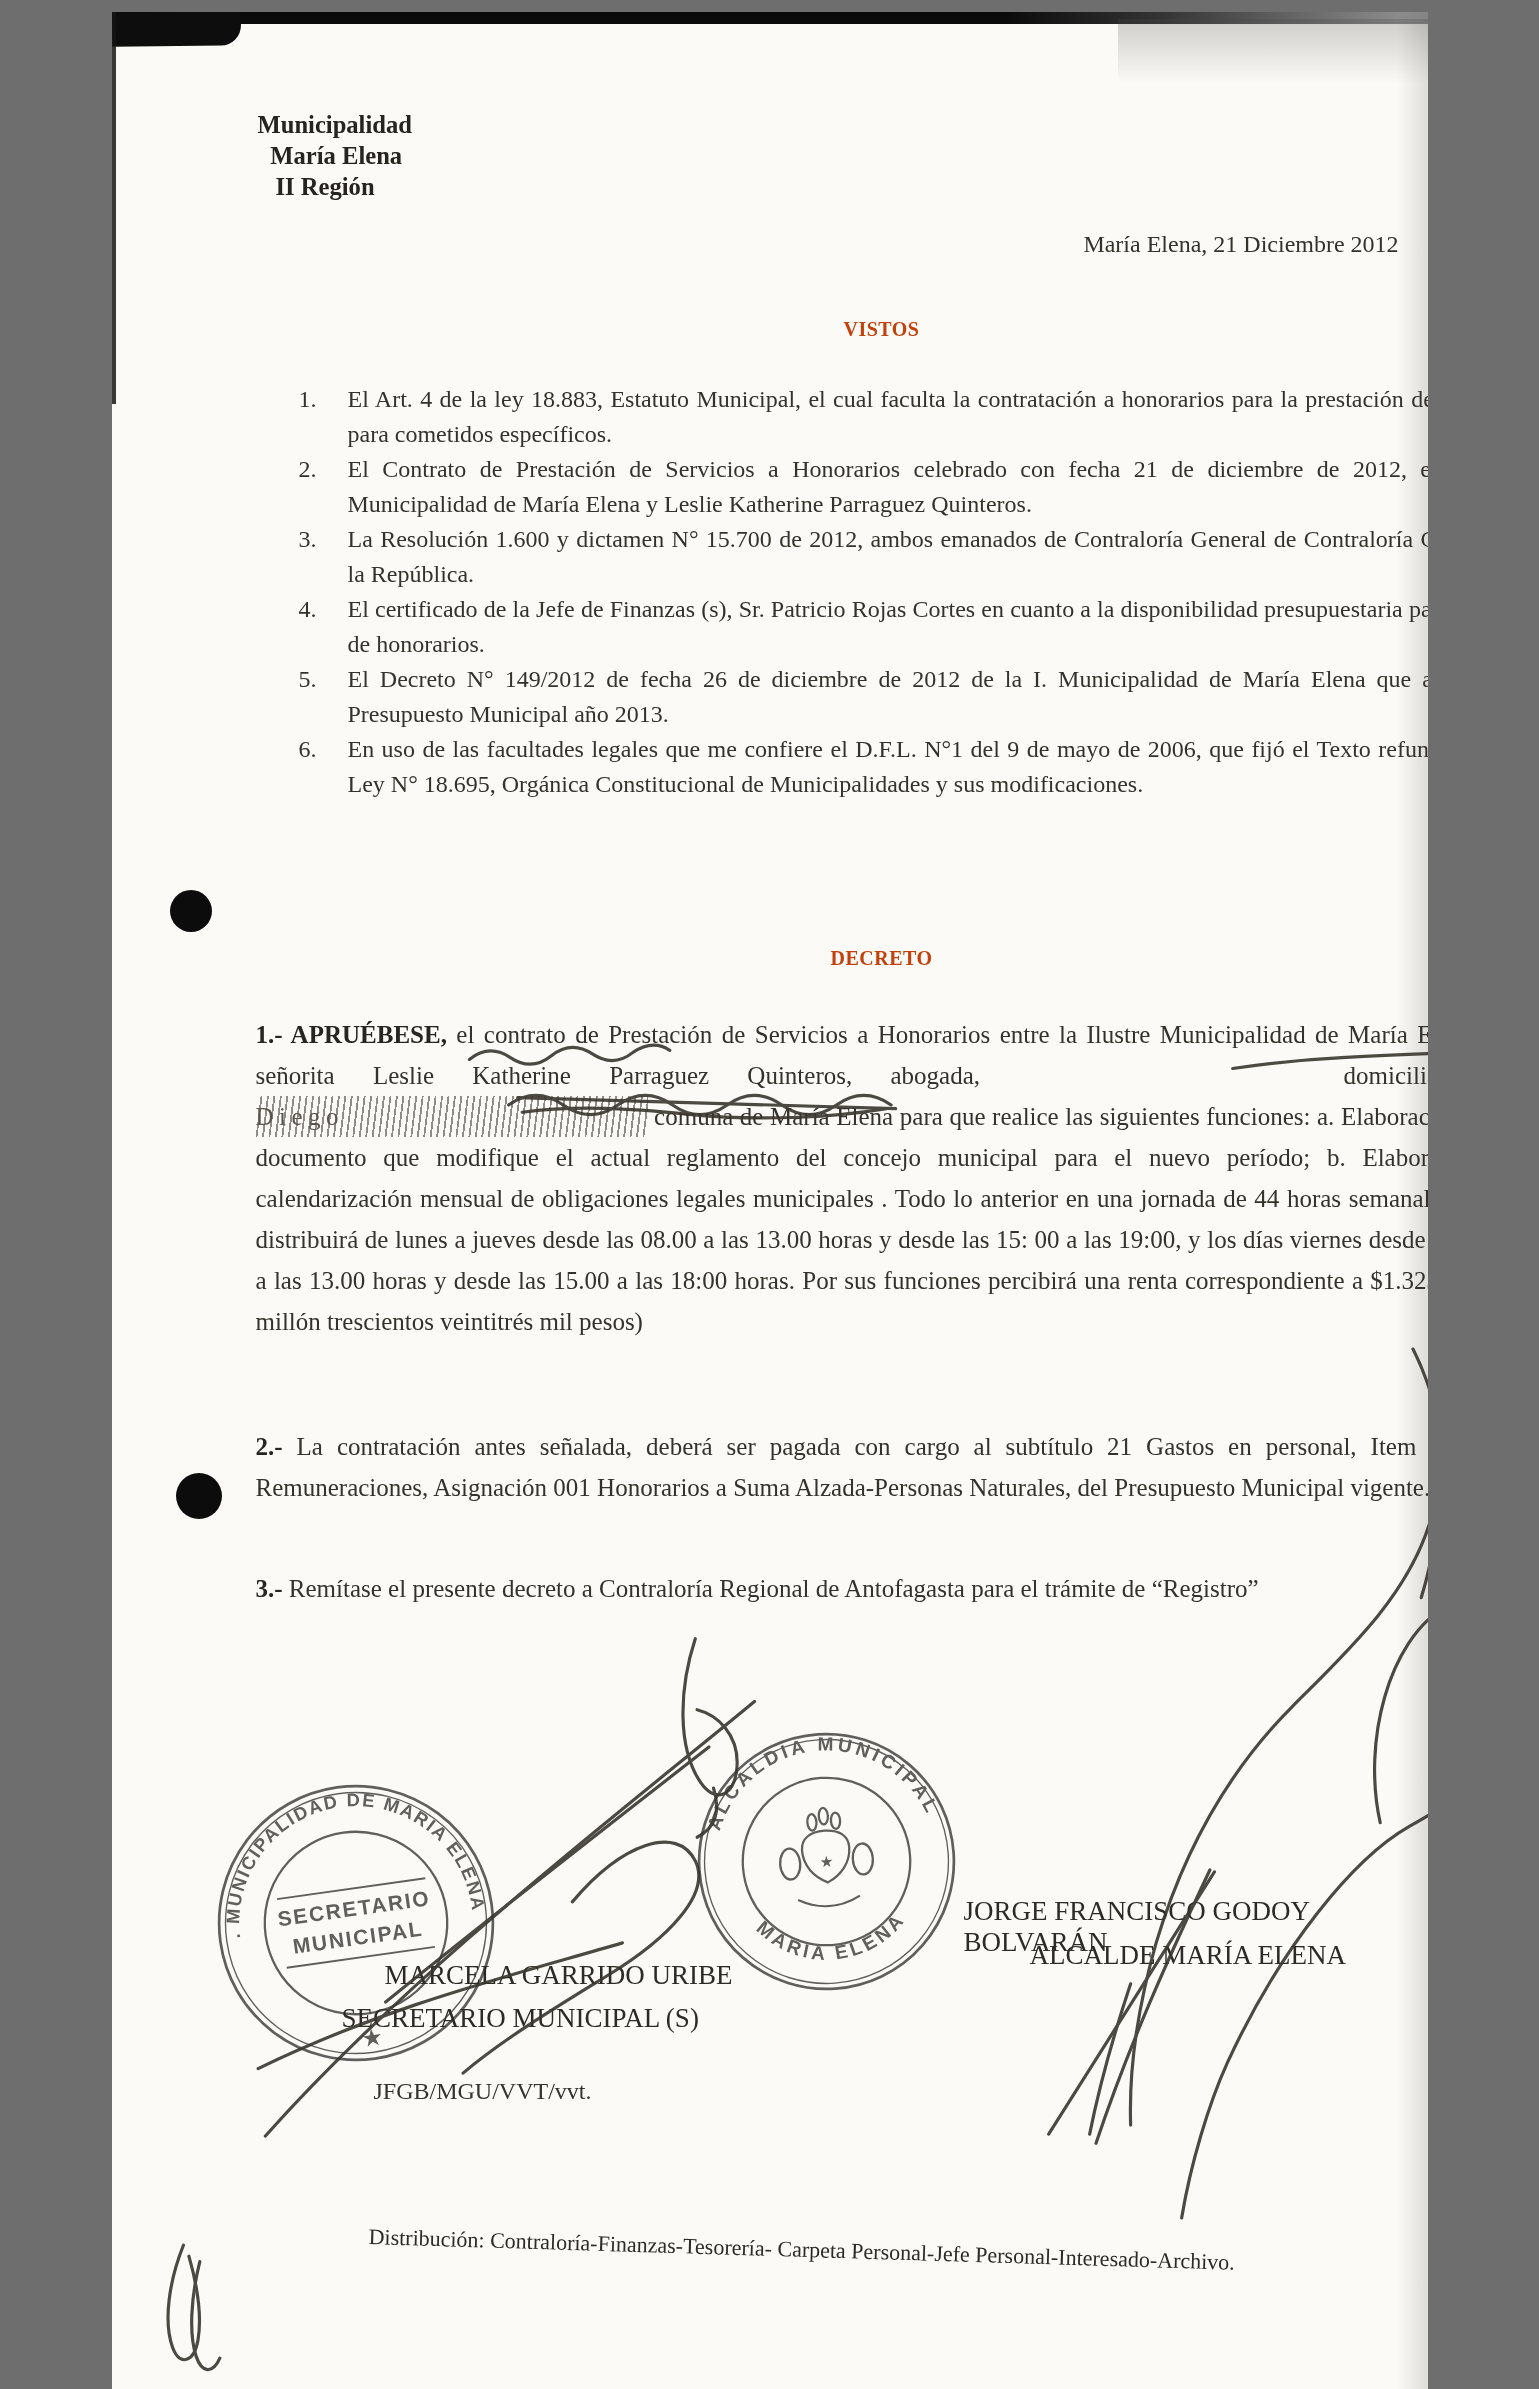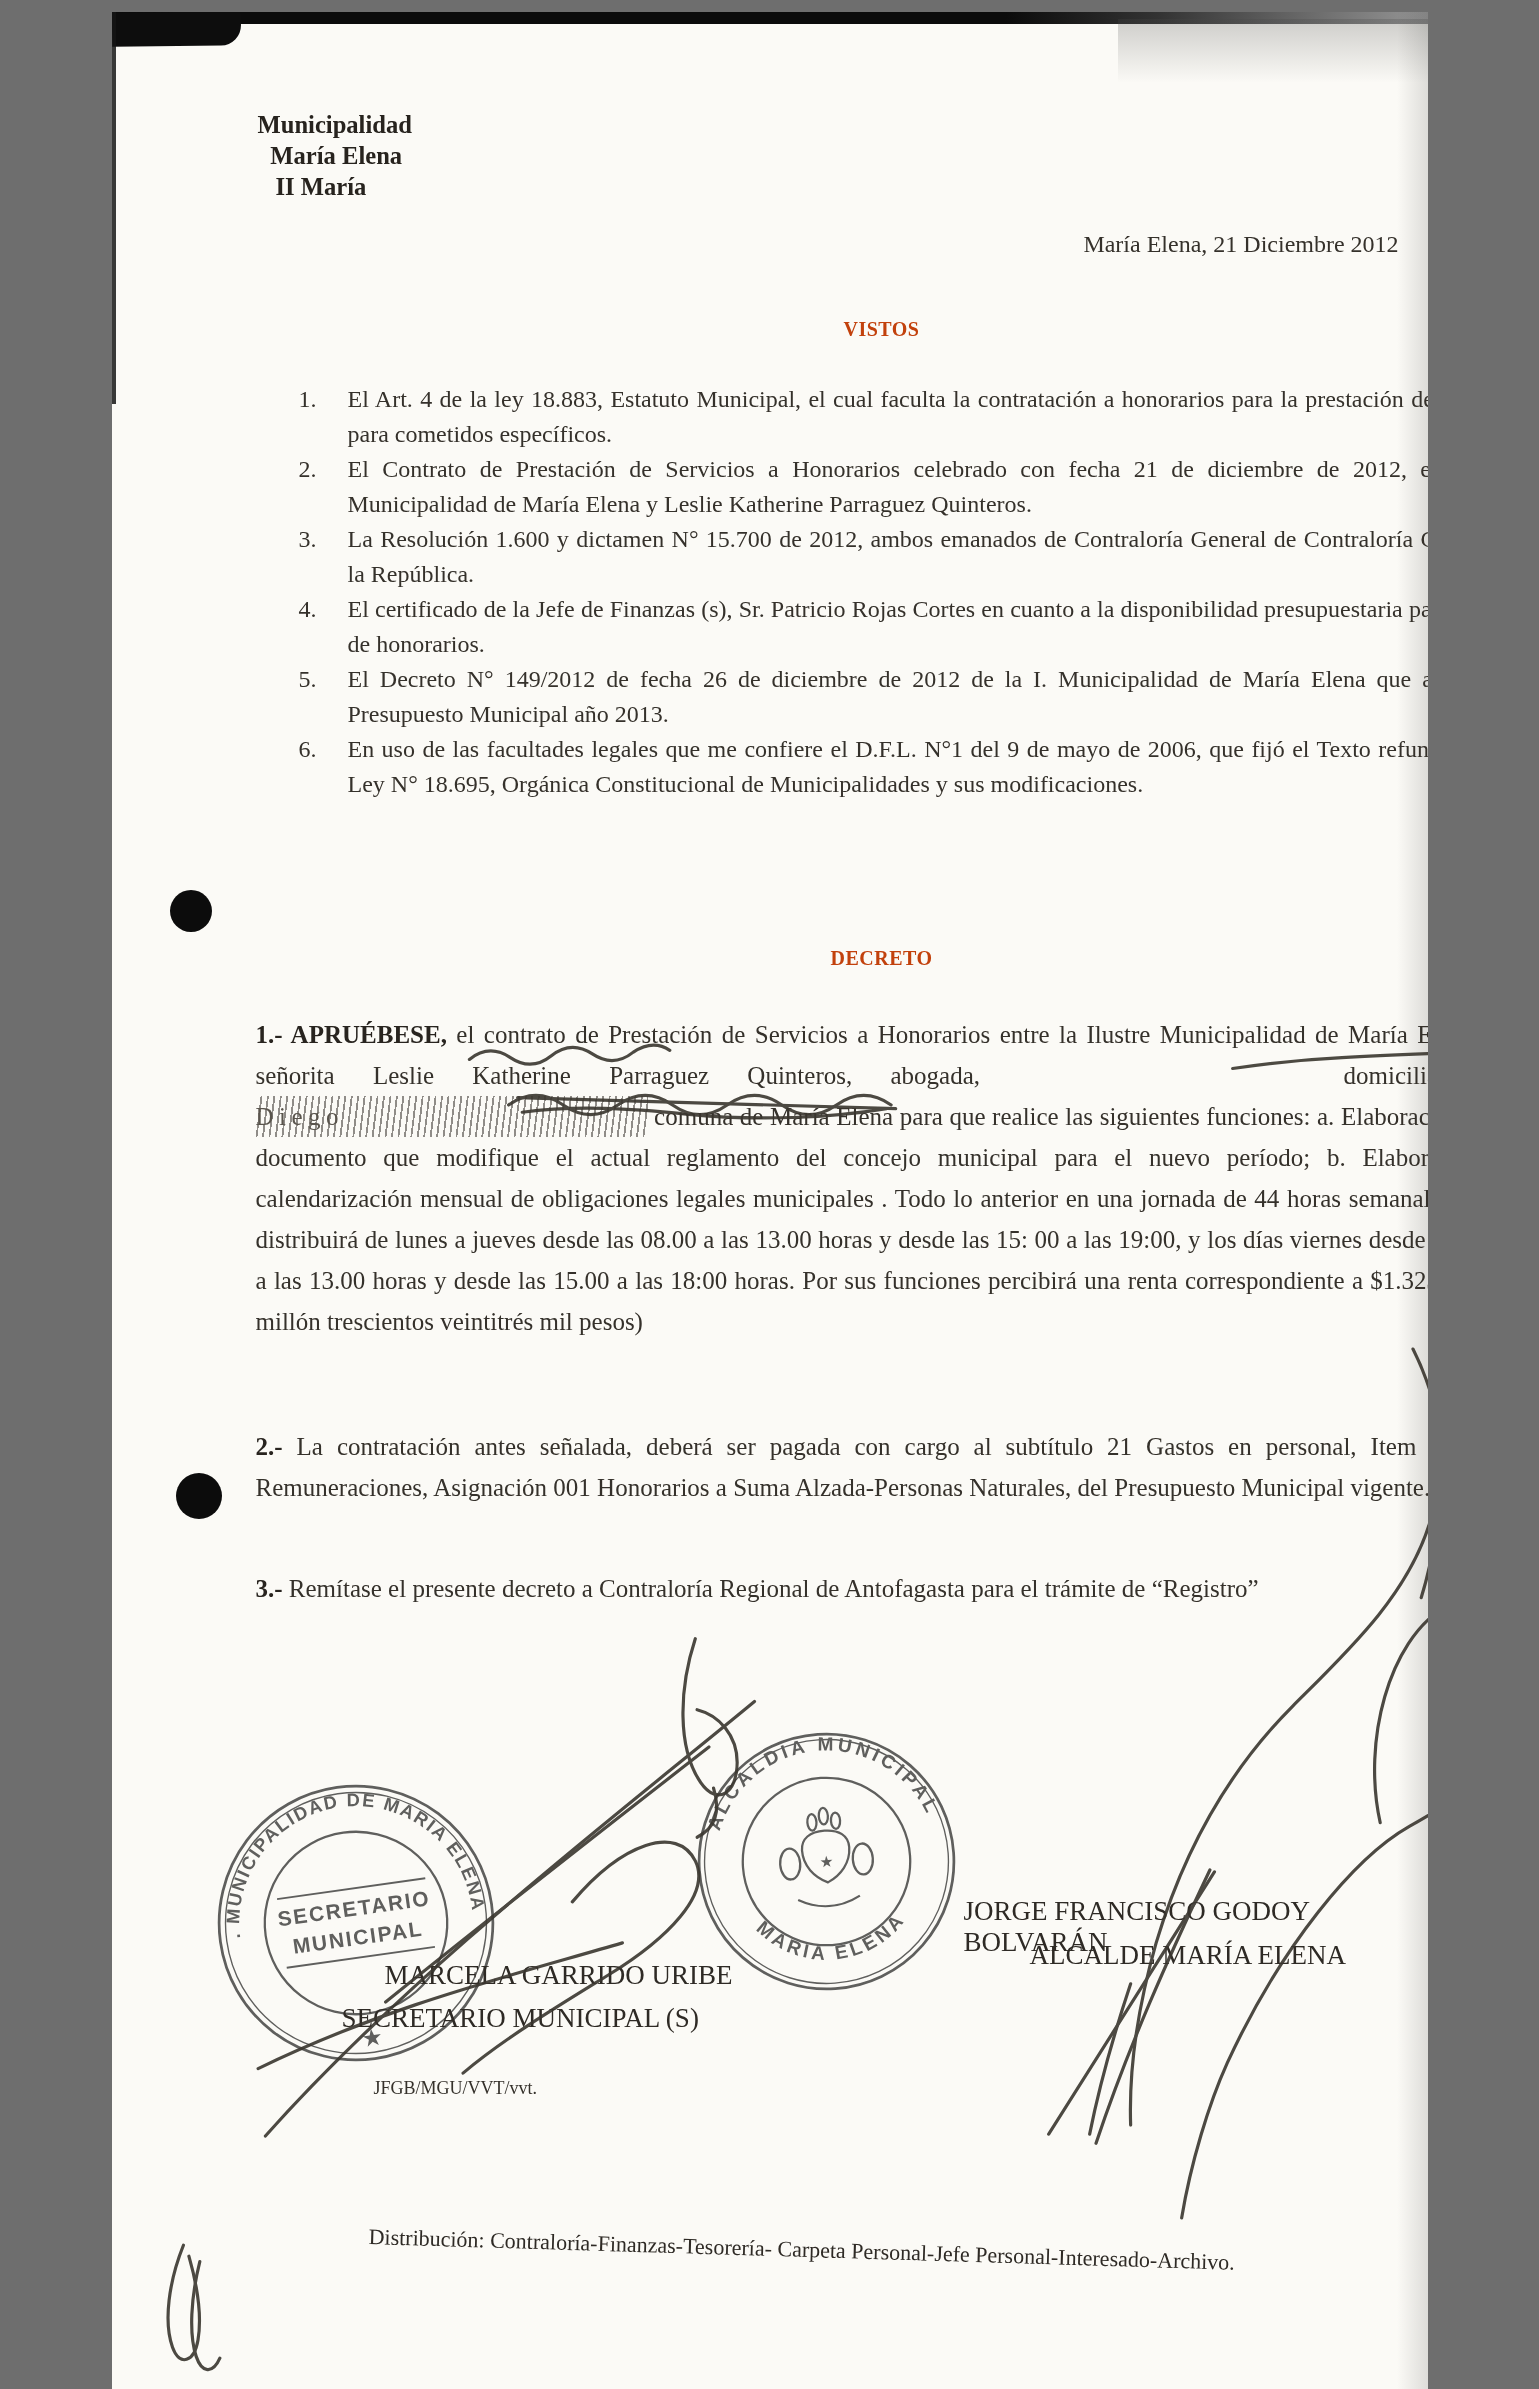--- a/index.html
+++ b/index.html
@@ -42,21 +42,21 @@
   .redact-line{display:inline-block;width:287px;height:9px;vertical-align:baseline;}
   .redact-addr{display:inline-block;width:392px;color:#5a554d;letter-spacing:5.5px;
      background:repeating-linear-gradient(97deg,transparent 0 4.6px,rgba(55,50,45,.55) 4.6px 6.4px);}
   .closing{left:330px;top:1618px;font-weight:bold;font-size:26.4px;color:#25211c;}
   
   .sig-name{font-size:27px;color:#2e2a25;}
   .mayor-name{left:852px;top:1884px;}
   .mayor-title{left:918px;top:1928px;}
   .sec-name{left:273px;top:1948px;}
   .sec-title{left:230px;top:1991px;}
-  .initials{left:262px;top:2066px;font-size:18px;}
+  .initials{left:262px;top:2066px;font-size:24px;}
   .distribution{left:257px;top:2212px;width:1148px;font-size:22px;transform:rotate(1.7deg);transform-origin:left top;color:#2e2a25;}
   
   .stamp{opacity:.88;}
   .stamp-sec{left:98px;top:1765px;width:292px;height:292px;transform:rotate(-8deg);}
   .stamp-mayor{left:578px;top:1713px;width:273px;height:273px;transform:rotate(-4deg);}
   .stamp svg{width:100%;height:100%;}
   
   .ink{left:0;top:0;width:1540px;height:2389px;pointer-events:none;}
 </style>
 </head>
@@ -68,21 +68,21 @@
   <div class="abs top-left-block"></div>
   <div class="abs left-sliver"></div>
   <div class="abs tr-shade"></div>
   <div class="abs right-shade"></div>
   <div class="abs hole hole1"></div>
   <div class="abs hole hole2"></div>
 
   <div class="abs letterhead">
     <div class="l1">Municipalidad</div>
     <div class="l2">María Elena</div>
-    <div class="l3">II María</div>
+    <div class="l3">II Región</div>
   </div>
 
   <div class="abs dateline">
     <div>María Elena, 21 Diciembre 2012</div>
   </div>
 
   <div class="abs heading">VISTOS</div>
   <div class="abs vlist">
     <div class="vitem">
       <span class="vnum">1.</span>

